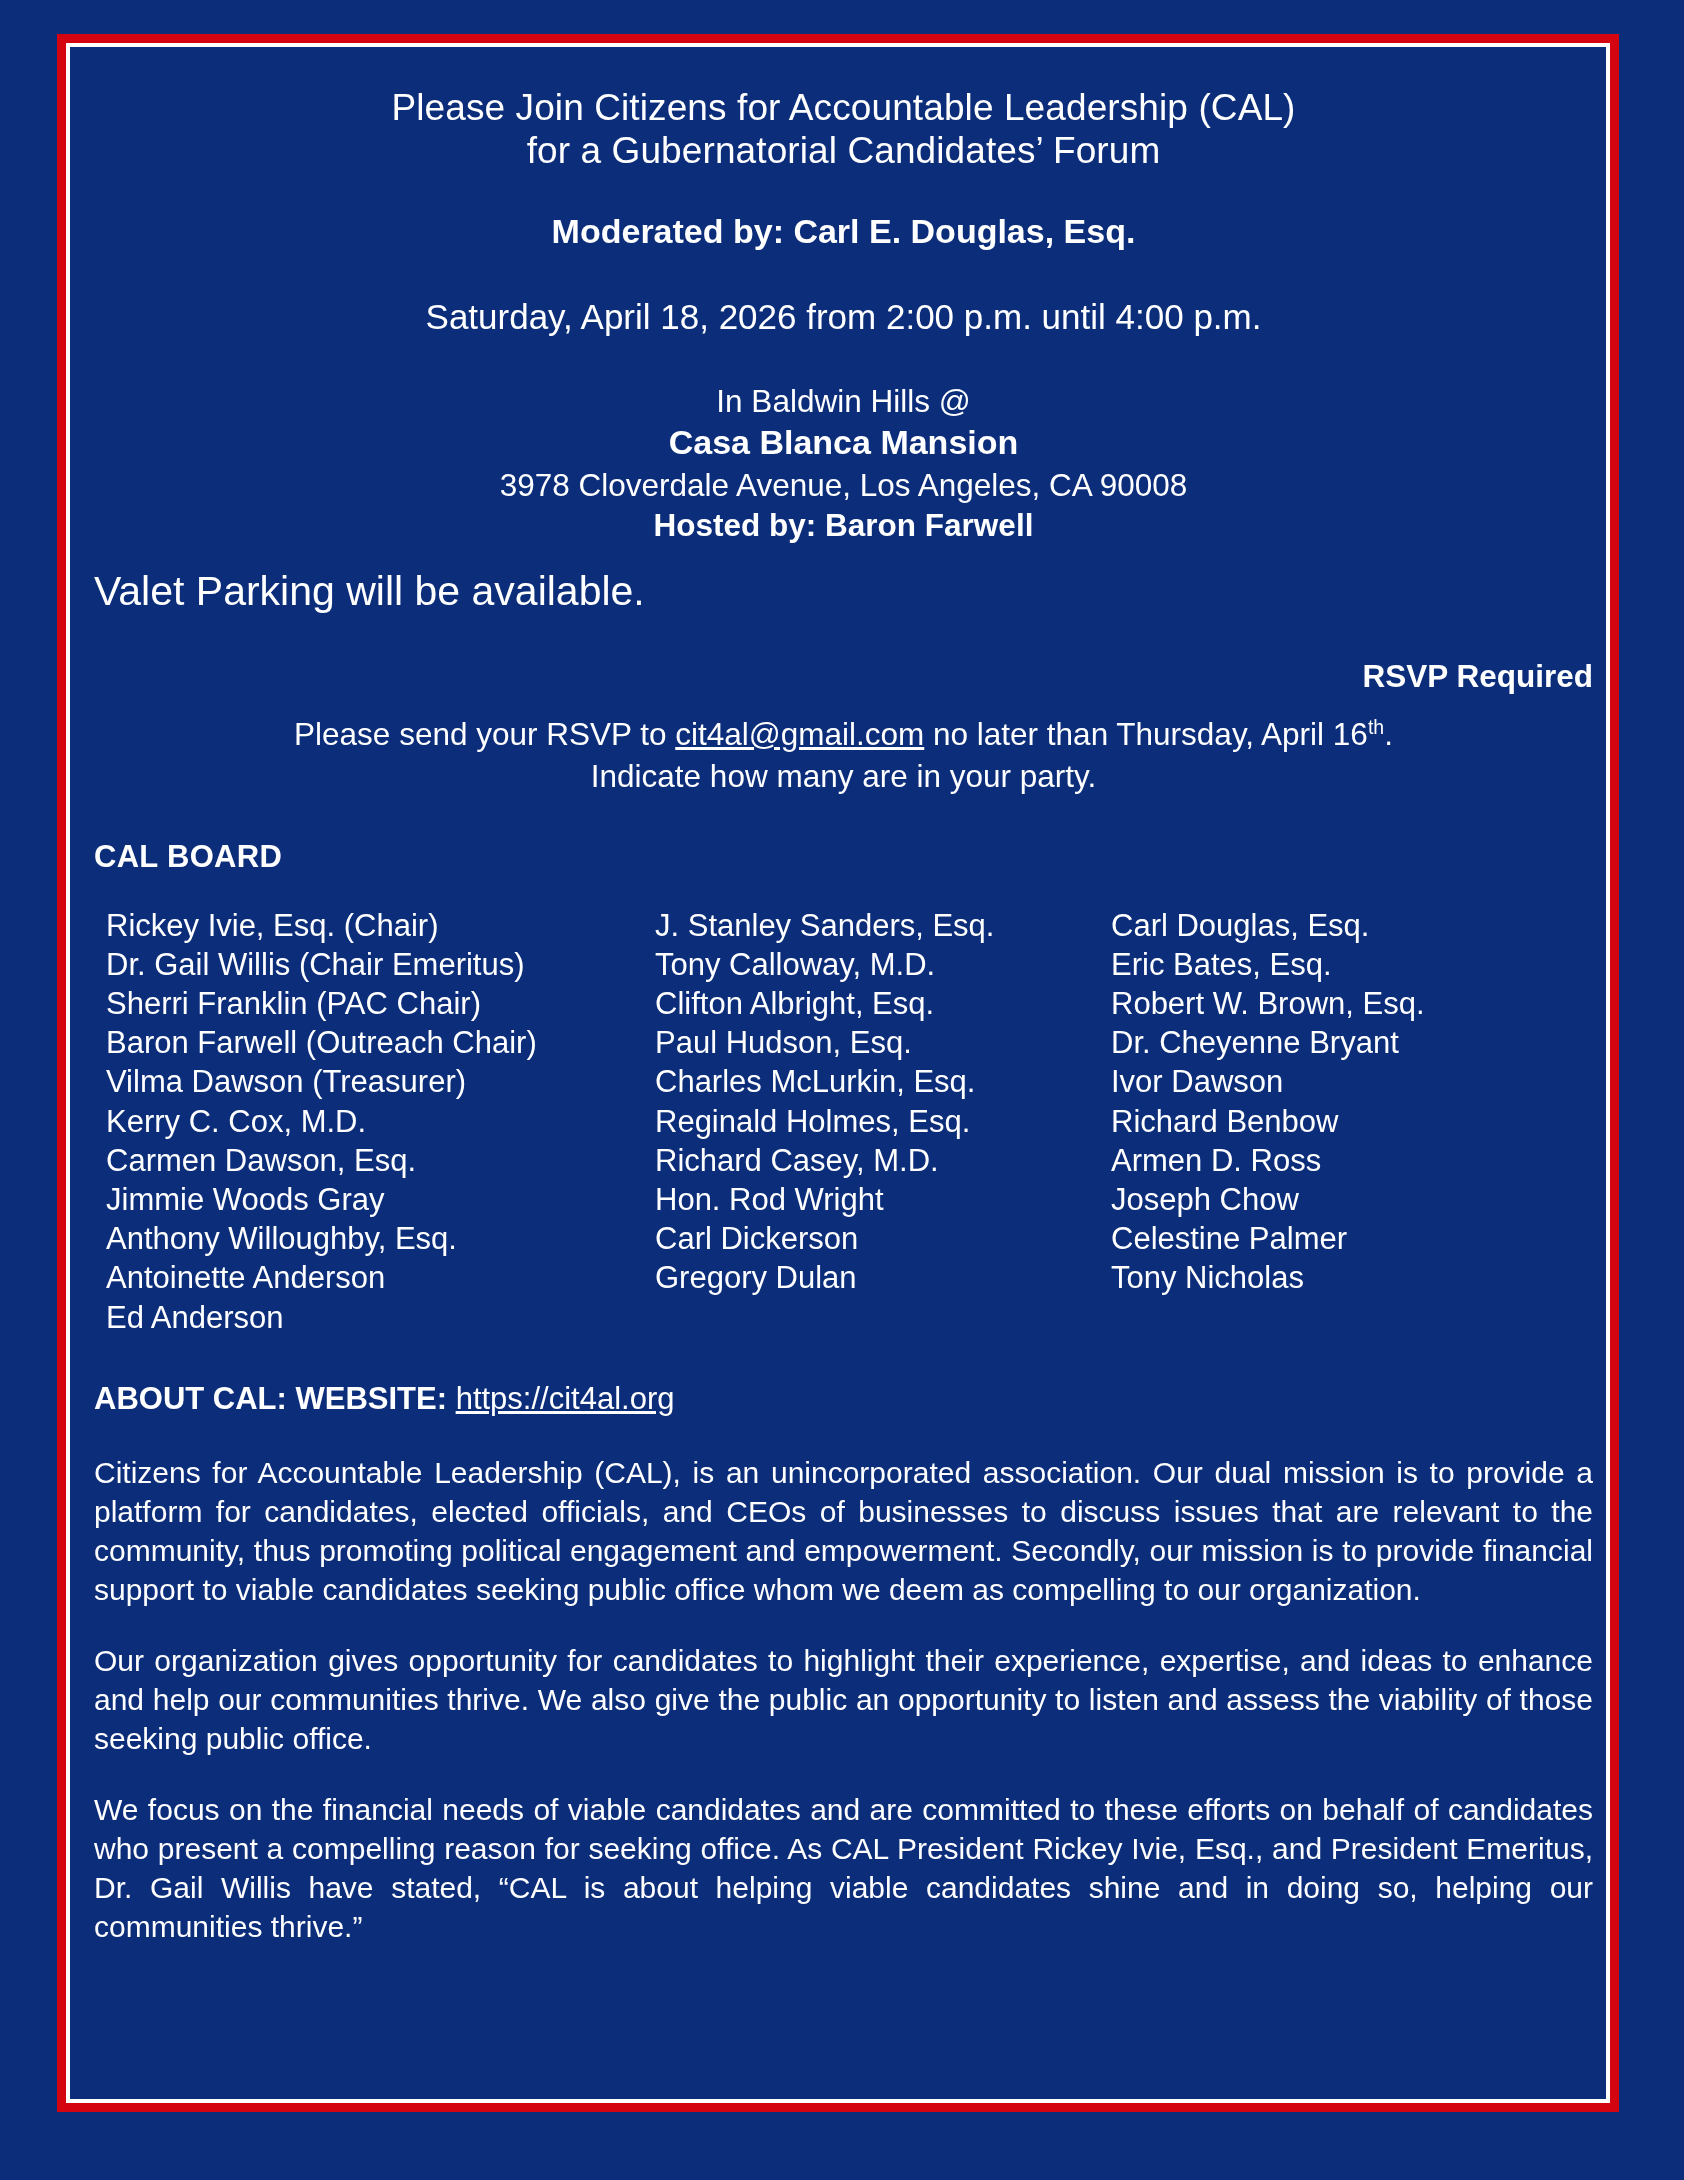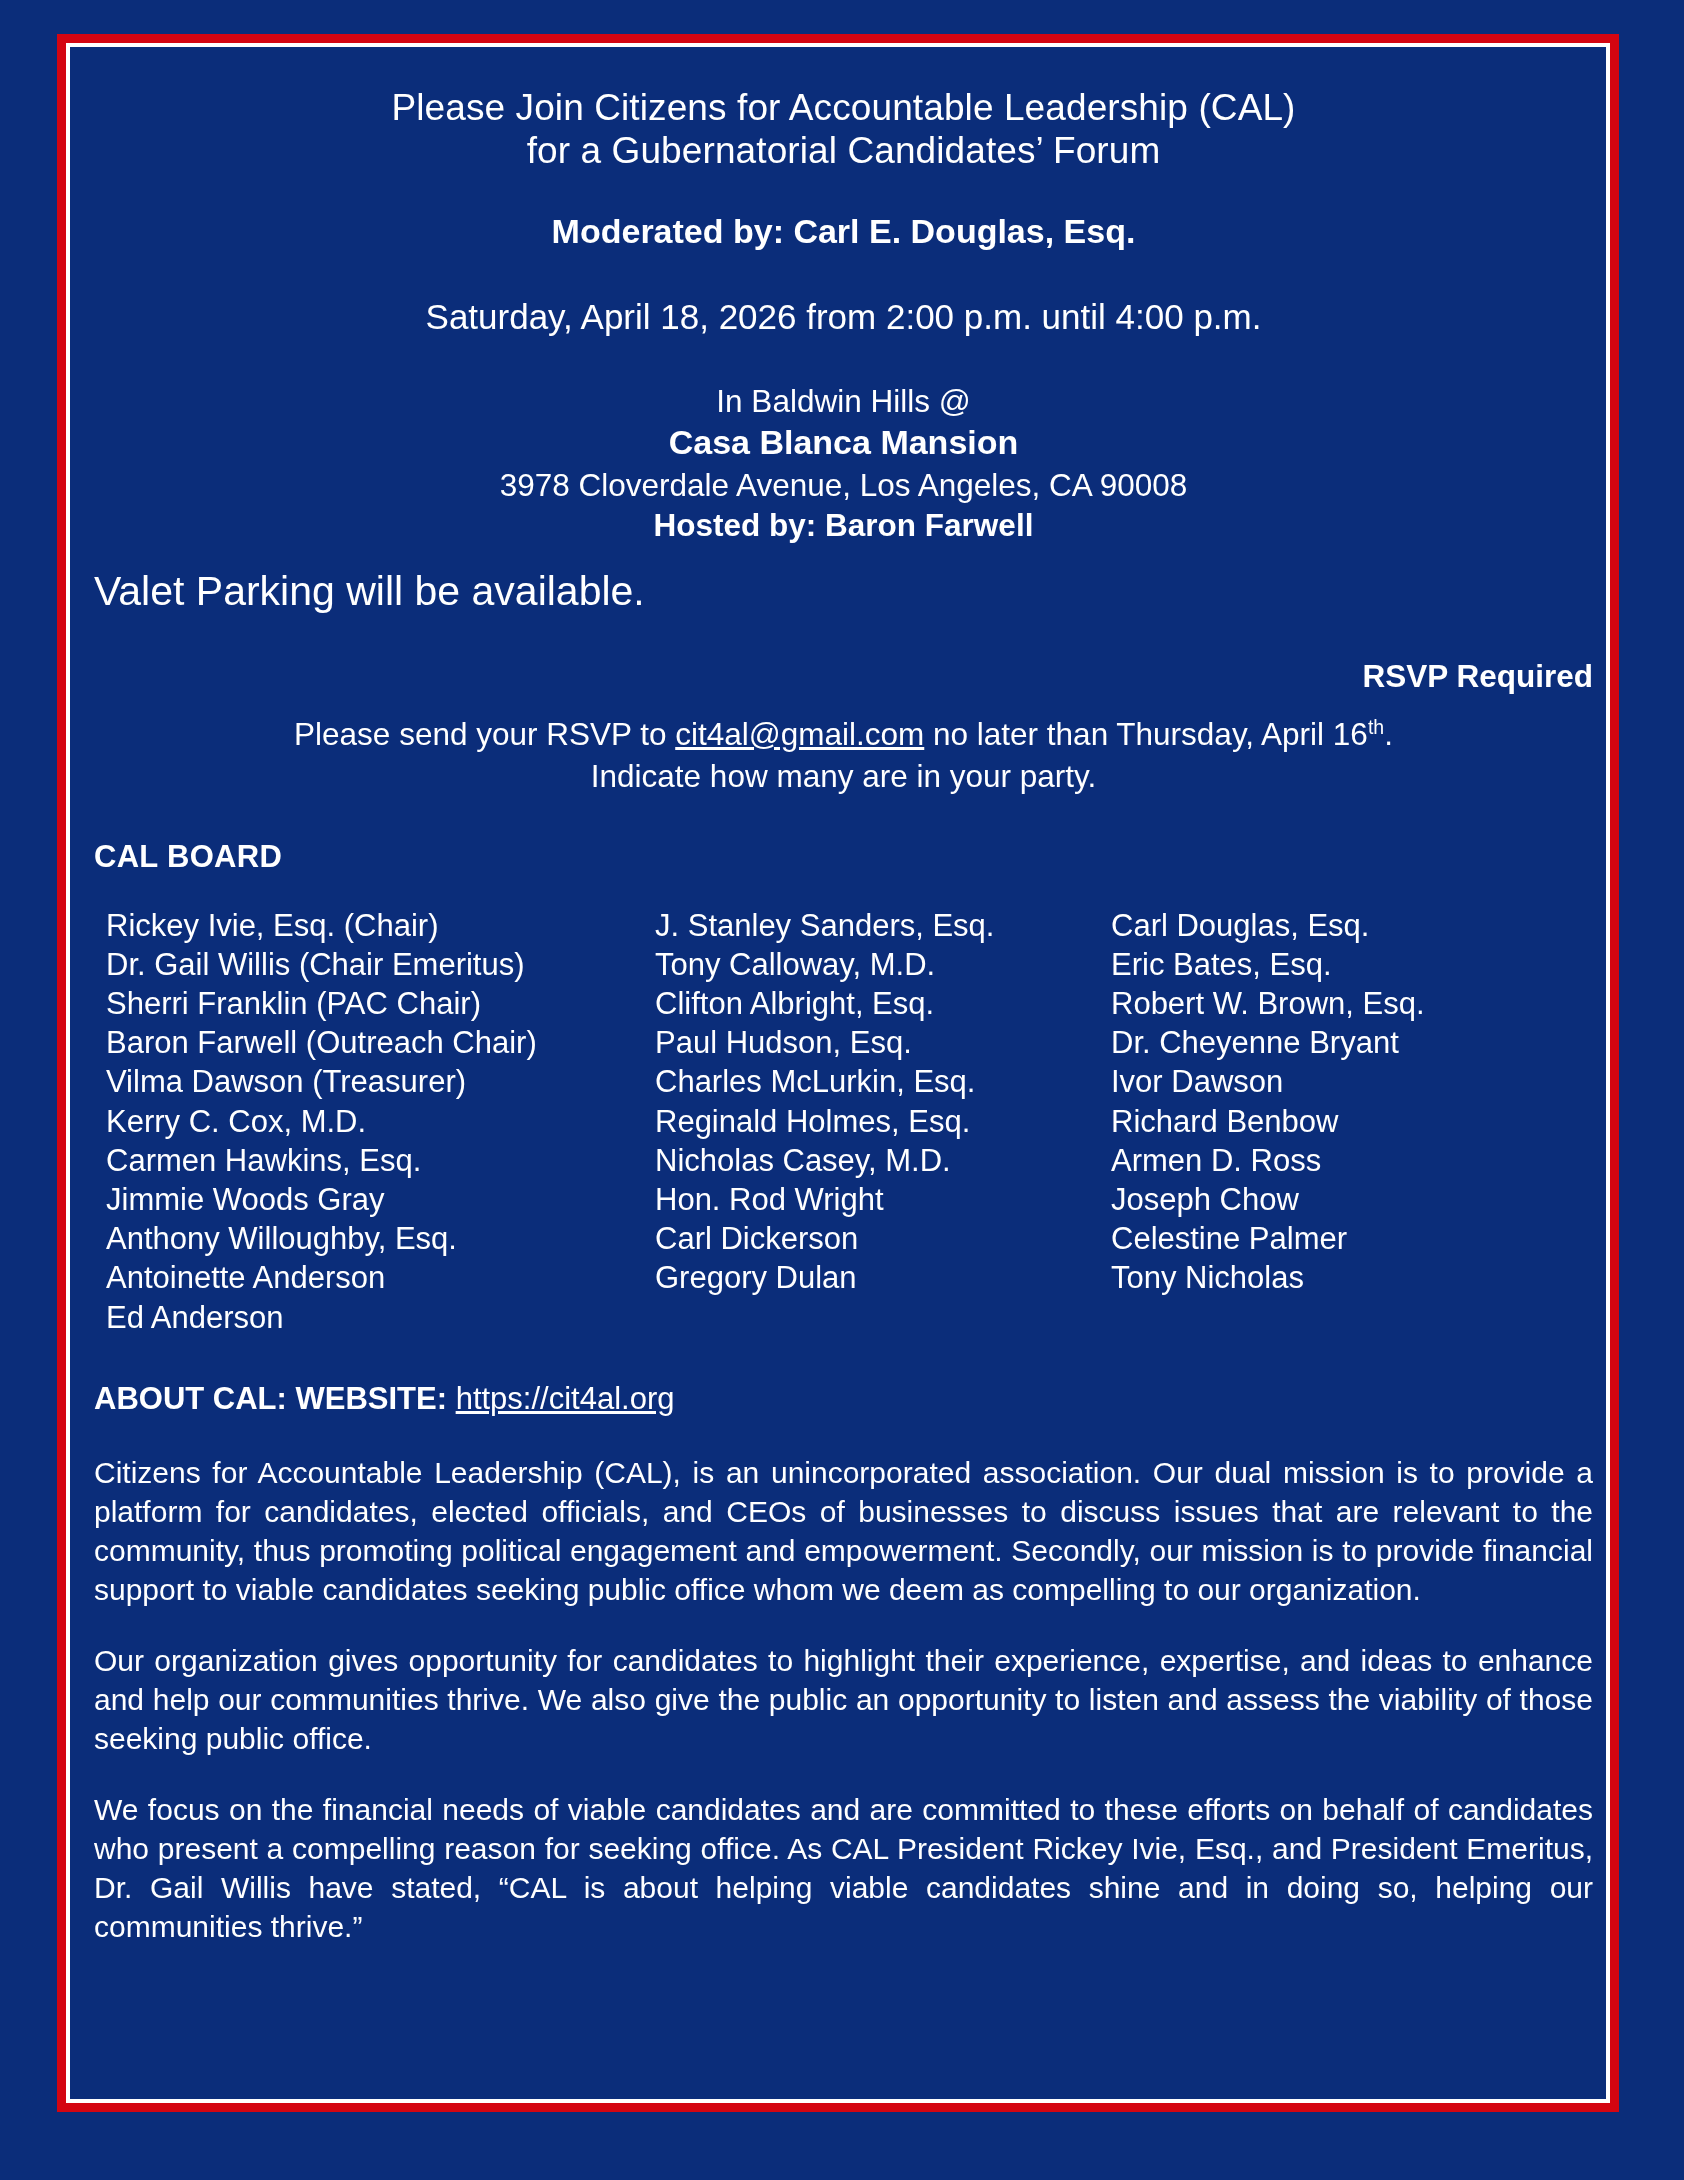--- a/index.html
+++ b/index.html
@@ -183,34 +183,34 @@
 
     <div class="board-title">CAL BOARD</div>
     <div class="board-cols">
       <div class="board-col c1">
         <div>Rickey Ivie, Esq. (Chair)</div>
         <div>Dr. Gail Willis (Chair Emeritus)</div>
         <div>Sherri Franklin (PAC Chair)</div>
         <div>Baron Farwell (Outreach Chair)</div>
         <div>Vilma Dawson (Treasurer)</div>
         <div>Kerry C. Cox, M.D.</div>
-        <div>Carmen Hawkins, Esq.</div>
+        <div>Carmen Dawson, Esq.</div>
         <div>Jimmie Woods Gray</div>
         <div>Anthony Willoughby, Esq.</div>
         <div>Antoinette Anderson</div>
         <div>Ed Anderson</div>
       </div>
       <div class="board-col c2">
         <div>J. Stanley Sanders, Esq.</div>
         <div>Tony Calloway, M.D.</div>
         <div>Clifton Albright, Esq.</div>
         <div>Paul Hudson, Esq.</div>
         <div>Charles McLurkin, Esq.</div>
         <div>Reginald Holmes, Esq.</div>
-        <div>Nicholas Casey, M.D.</div>
+        <div>Richard Casey, M.D.</div>
         <div>Hon. Rod Wright</div>
         <div>Carl Dickerson</div>
         <div>Gregory Dulan</div>
       </div>
       <div class="board-col c3">
         <div>Carl Douglas, Esq.</div>
         <div>Eric Bates, Esq.</div>
         <div>Robert W. Brown, Esq.</div>
         <div>Dr. Cheyenne Bryant</div>
         <div>Ivor Dawson</div>

